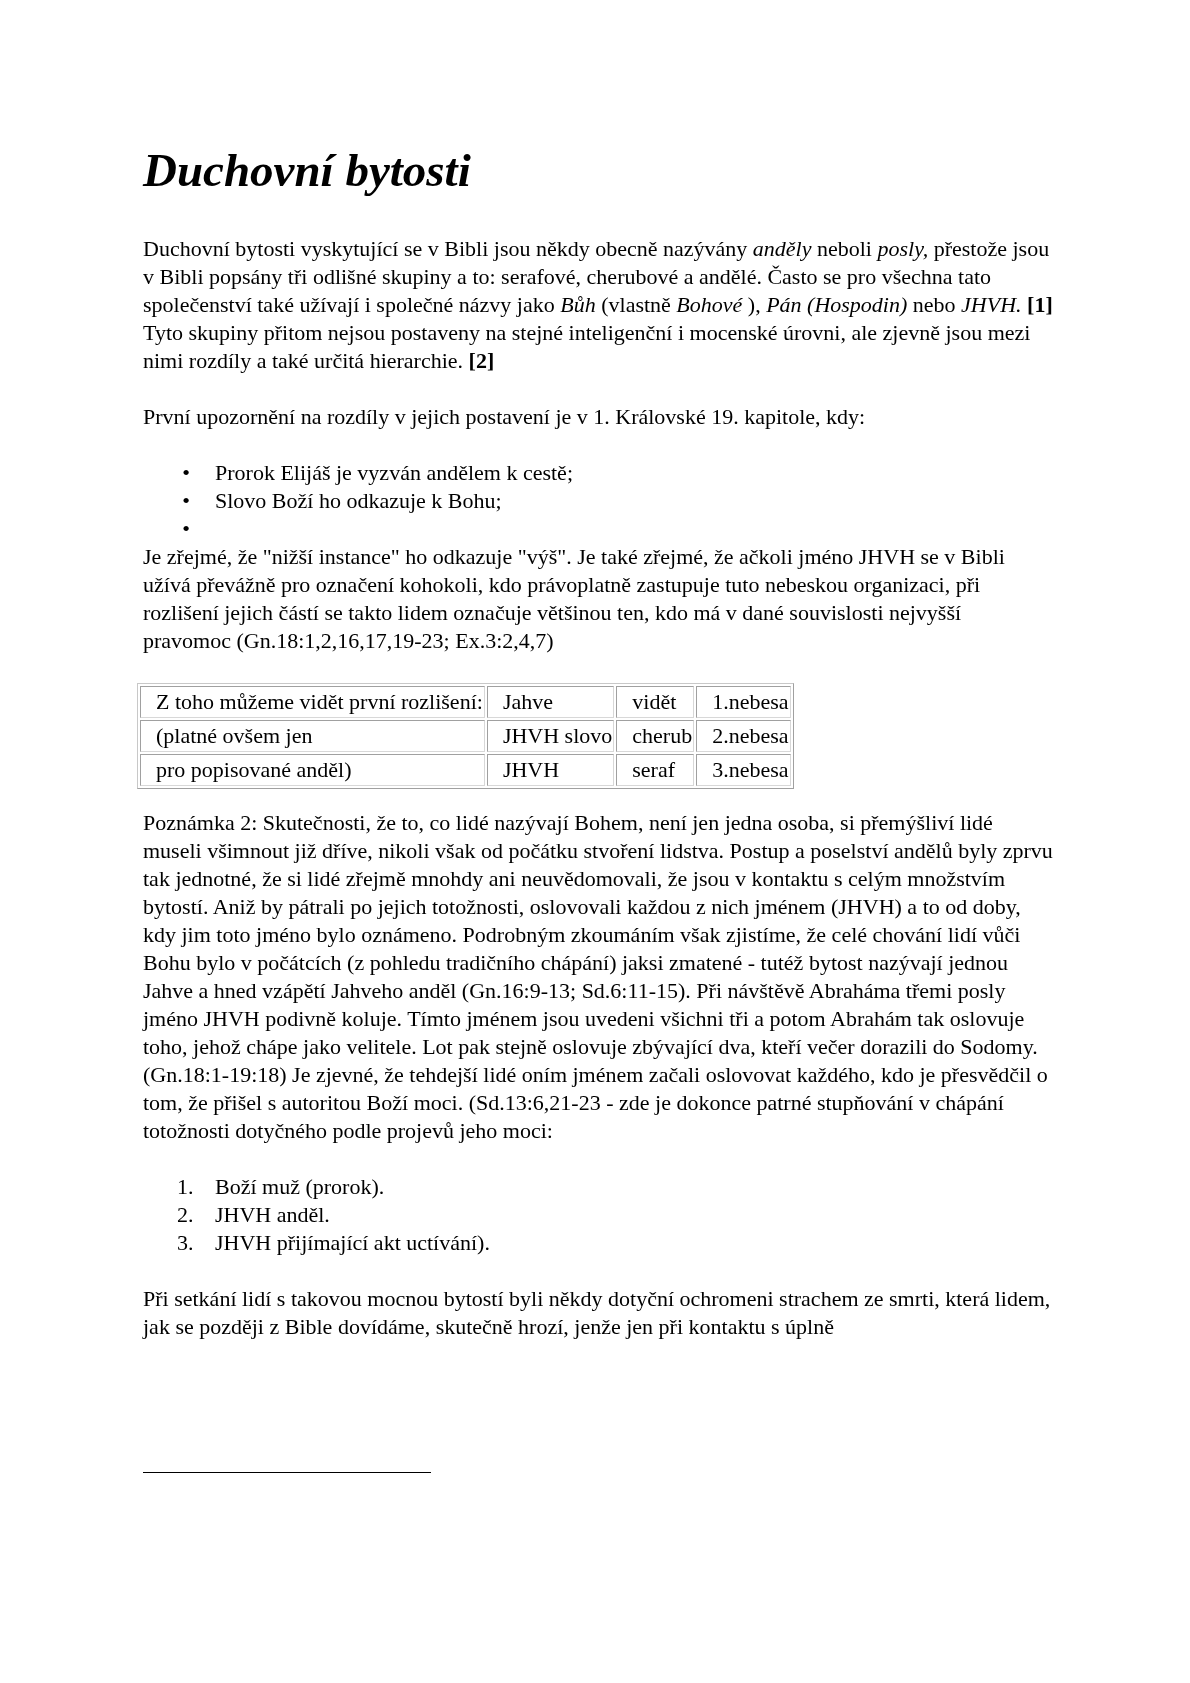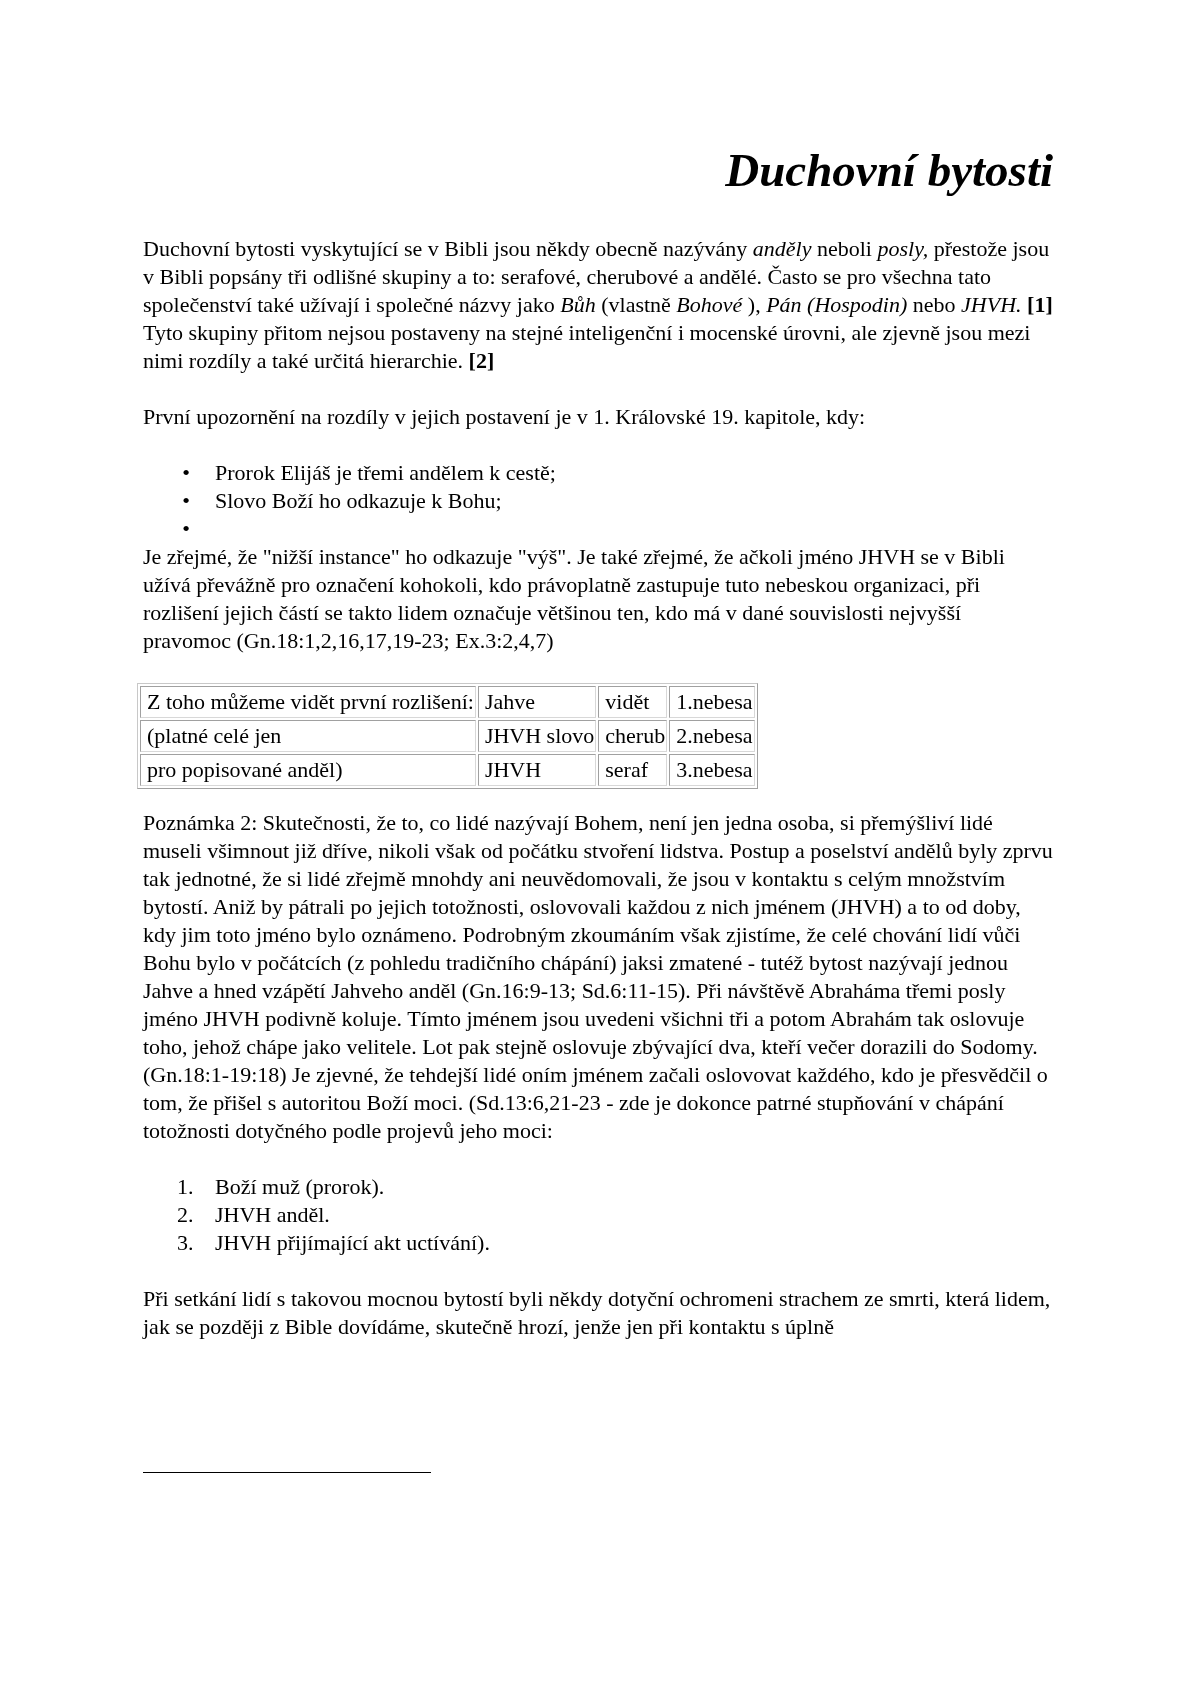--- a/index.html
+++ b/index.html
@@ -20,21 +20,21 @@
       left: 143px;
       top: 0;
       width: 910px;
     }
     .title {
       position: absolute;
       left: 0;
       width: 910px;
       top: 142px;
       margin: 0;
-      text-align: right;
+      text-align: left;
       font-size: 47px;
       font-weight: bold;
       font-style: italic;
       line-height: 56px;
       letter-spacing: 0;
     }
     .body {
       position: absolute;
       left: 0;
       top: 235px;
@@ -87,21 +87,21 @@
       border-right-color: #a0a0a0;
       border-bottom-color: #a0a0a0;
       margin: 0 0 20px -6px;
       font-size: 22px;
       line-height: 28px;
     }
     table.rank td {
       border: 1px solid #a0a0a0;
       border-right-color: #d8d8d8;
       border-bottom-color: #d8d8d8;
-      padding: 1px 1px 1px 6px;
+      padding: 1px 1px 1px 15px;
       white-space: nowrap;
       vertical-align: top;
       margin-top: 40px;
     }
     .footnote-rule {
       position: absolute;
       left: 143px;
       top: 1472px;
       width: 288px;
       height: 0;
@@ -113,37 +113,37 @@
 
 <div class="page">
   <h1 class="title">Duchovní bytosti</h1>
 
   <div class="body">
     <p><span>Duchovní bytosti vyskytující se v Bibli jsou někdy obecně nazývány </span><em>anděly</em><span> neboli </span><em>posly,</em><span> přestože jsou v Bibli popsány tři odlišné skupiny a to: serafové, cherubové a andělé. Často se pro všechna tato společenství také užívají i společné názvy jako </span><em>Bůh</em><span> (vlastně </span><em>Bohové</em><span> ), </span><em>Pán (Hospodin)</em><span> nebo </span><em>JHVH.</em> <a class="ref">[1]</a><span> Tyto skupiny přitom nejsou postaveny na stejné inteligenční i mocenské úrovni, ale zjevně jsou mezi nimi rozdíly a také určitá hierarchie. </span><a class="ref">[2]</a></p>
 
     <p>První upozornění na rozdíly v jejich postavení je v 1. Královské 19. kapitole, kdy:</p>
 
     <ul>
-      <li><span class="bullet">•</span><span>Prorok Elijáš je třemi andělem k cestě;</span></li>
+      <li><span class="bullet">•</span><span>Prorok Elijáš je vyzván andělem k cestě;</span></li>
       <li><span class="bullet">•</span><span>Slovo Boží ho odkazuje k Bohu;</span></li>
       <li><span class="bullet">•</span></li>
     </ul>
 
     <p>Je zřejmé, že "nižší instance" ho odkazuje "výš". Je také zřejmé, že ačkoli jméno JHVH se v Bibli užívá převážně pro označení kohokoli, kdo právoplatně zastupuje tuto nebeskou organizaci, při rozlišení jejich částí se takto lidem označuje většinou ten, kdo má v dané souvislosti nejvyšší pravomoc (Gn.18:1,2,16,17,19-23; Ex.3:2,4,7)</p>
 
     <table class="rank">
       <tbody>
         <tr>
           <td>Z toho můžeme vidět první rozlišení:</td>
           <td>Jahve</td>
           <td>vidět</td>
           <td>1.nebesa</td>
         </tr>
         <tr>
-          <td>(platné celé jen</td>
+          <td>(platné ovšem jen</td>
           <td>JHVH slovo</td>
           <td>cherub</td>
           <td>2.nebesa</td>
         </tr>
         <tr>
           <td>pro popisované anděl)</td>
           <td>JHVH</td>
           <td>seraf</td>
           <td>3.nebesa</td>
         </tr>

